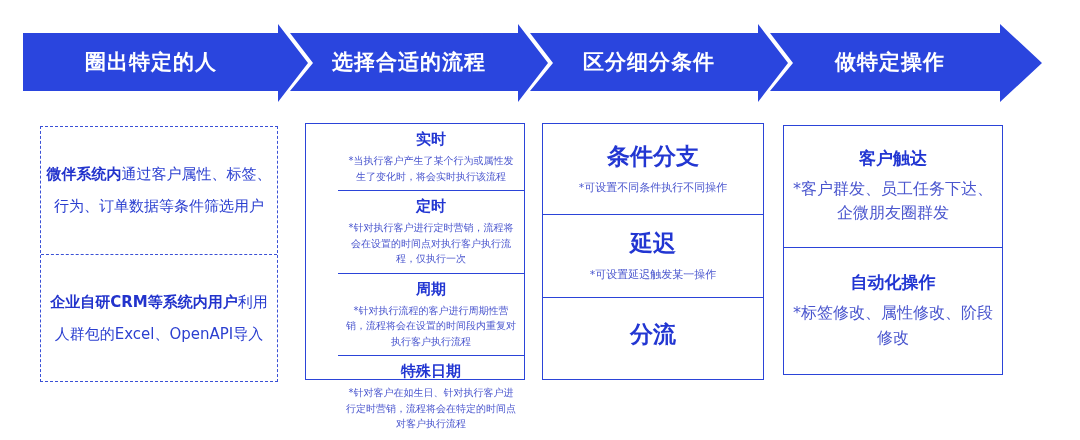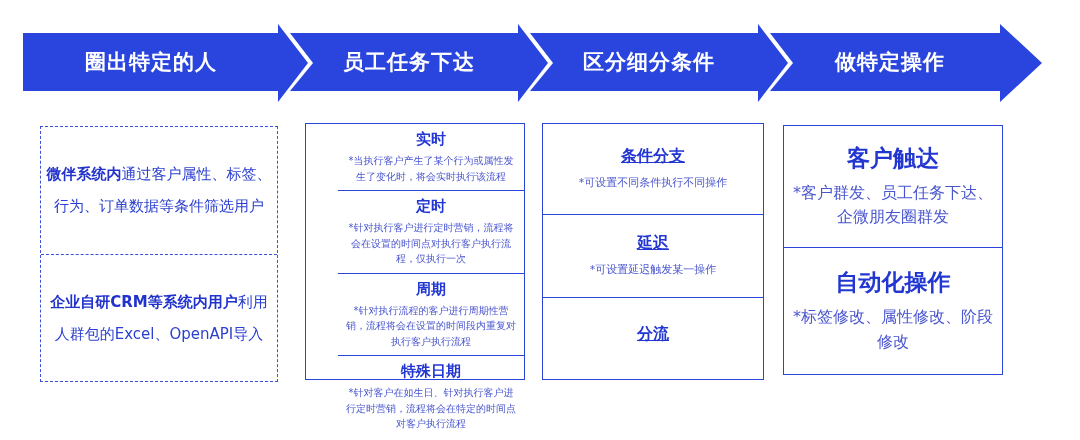--- a/index.html
+++ b/index.html
@@ -35,40 +35,40 @@
   .cell-title { color:#2236D2; font-weight:bold; }
   .cell-desc  { color:#4A56CE; line-height:1.55; }
 
   
   .col-audience .body-text { color:#2B3FD0; font-size:15px; line-height:2.15; }
   .col-audience .body-text b { color:#2233CC; }
 
   .col-timing .cell-title { font-size:15px; margin-bottom:4px; }
   .col-timing .cell-desc  { font-size:10px; }
 
-  .col-cond .cell-title { font-size:16px; margin-bottom:7px;text-decoration:underline; }
+  .col-cond .cell-title { font-size:23px; margin-bottom:7px; }
   .col-cond .cell-desc  { font-size:11px; }
 
-  .col-act .cell-title { font-size:23px; margin-bottom:7px; }
+  .col-act .cell-title { font-size:17px; margin-bottom:7px; }
   .col-act .cell-desc  { font-size:16px; }
 </style>
 </head>
 <body>
 
 <div class="stage">
 
   <svg class="arrow-band" viewBox="0 0 1080 78" preserveAspectRatio="none">
     <polygon class="arrow-seg" points="23,9 278,9 278,0 308,39 278,78 278,67 23,67"></polygon>
     <polygon class="arrow-seg" points="290,9 518,9 518,0 548,39 518,78 518,67 290,67 313,39"></polygon>
     <polygon class="arrow-seg" points="530,9 758,9 758,0 788,39 758,78 758,67 530,67 553,39"></polygon>
     <polygon class="arrow-seg" points="770,9 1000,9 1000,0 1042,39 1000,78 1000,67 770,67 793,39"></polygon>
   </svg>
 
   <div class="flow-label" style="left:23px;  width:256px;">圈出特定的人</div>
-  <div class="flow-label" style="left:296px; width:226px;">员工任务下达</div>
+  <div class="flow-label" style="left:296px; width:226px;">选择合适的流程</div>
   <div class="flow-label" style="left:536px; width:226px;">区分细分条件</div>
   <div class="flow-label" style="left:776px; width:228px;">做特定操作</div>
 
   <div class="panel dashed col-audience" style="left:40px; top:126px; width:238px; height:256px;">
     <div class="cell" style="flex:1;">
       <p class="body-text"><b>微伴系统内</b><span>通过客户属性、标签、行为、订单数据等条件筛选用户</span></p>
     </div>
     <div class="cell" style="flex:1;">
       <p class="body-text"><b>企业自研CRM等系统内用户</b><span>利用人群包的Excel、OpenAPI导入</span></p>
     </div>

